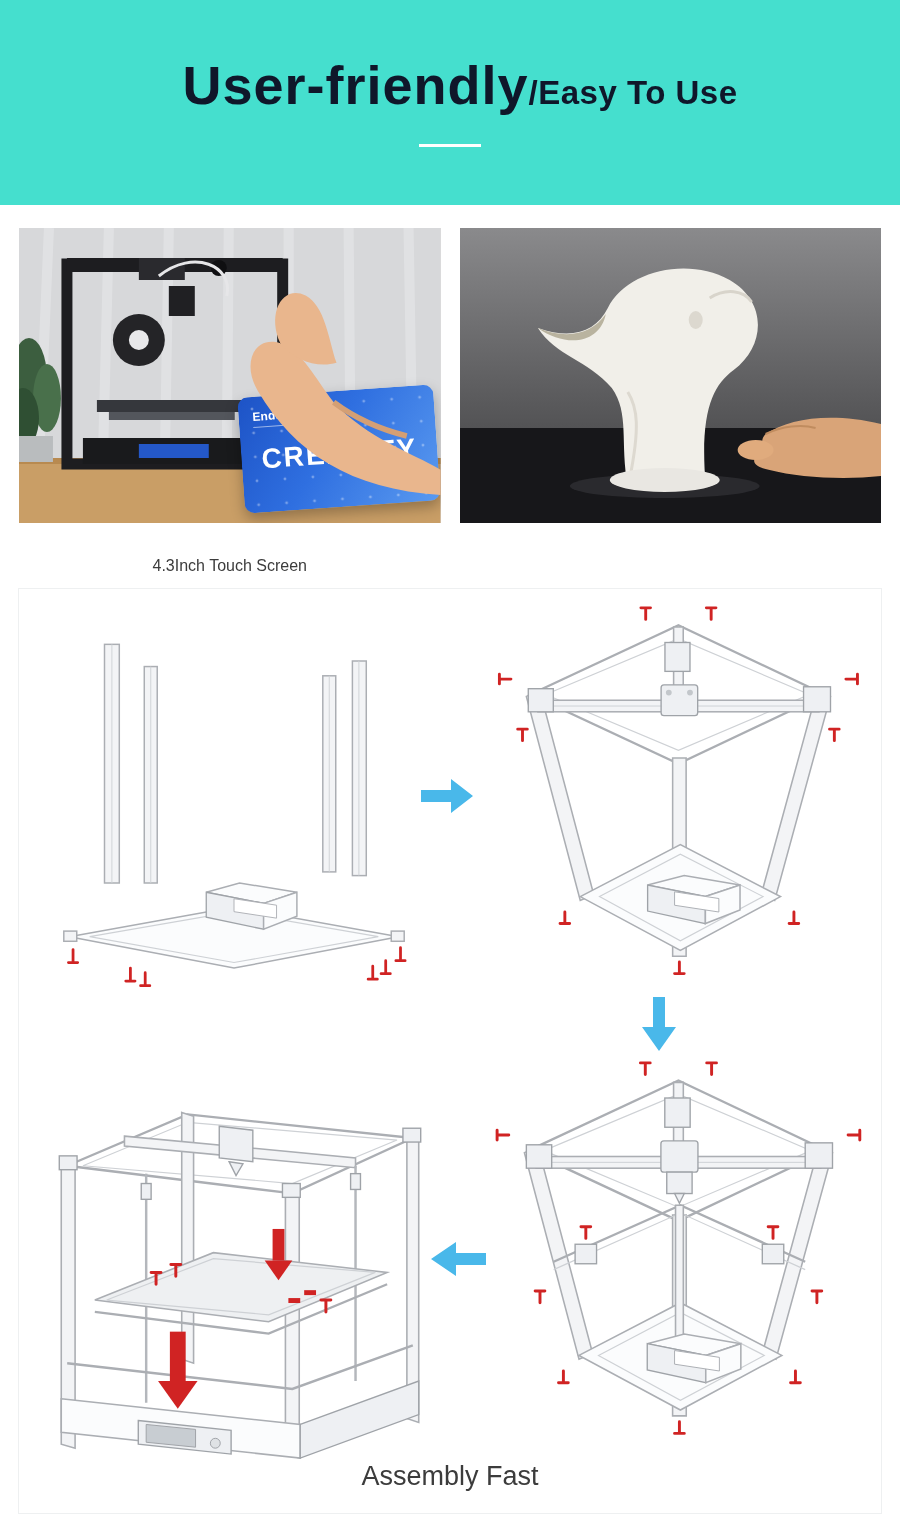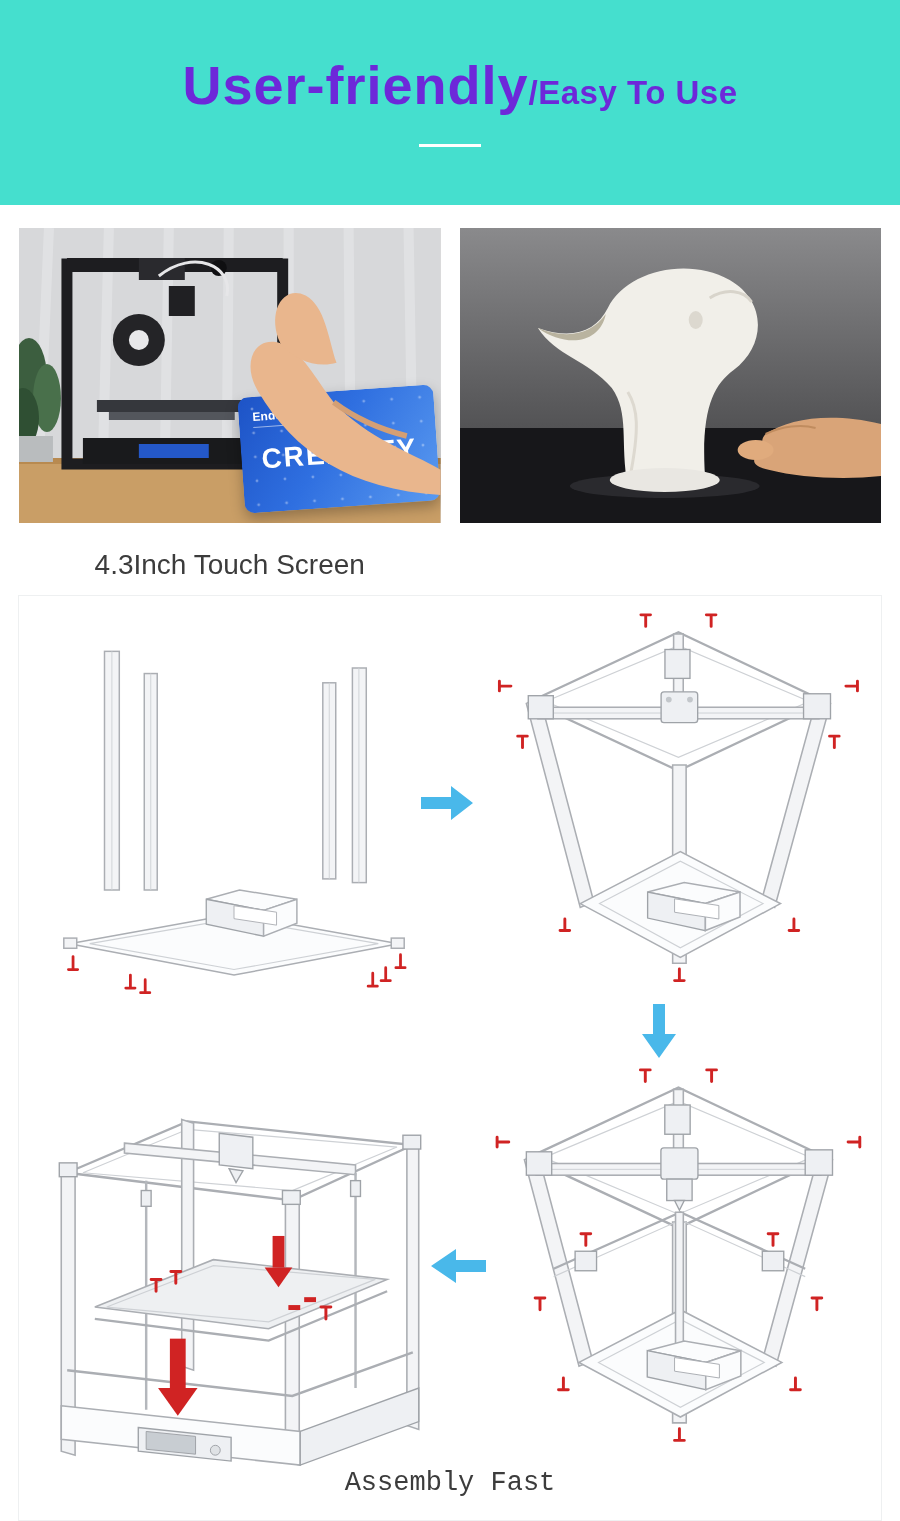--- a/index.html
+++ b/index.html
@@ -1,46 +1,46 @@
 <!DOCTYPE html>
 <html><head>
 <meta charset="utf-8">
 <style>
   html,body{margin:0;padding:0;background:#fff;}
   body{font-family:"Liberation Sans", sans-serif;}
   .page{position:relative;width:900px;height:1521px;background:#fff;overflow:hidden;margin:0 auto;}
 
   
   .banner{height:205px;background:#45dfce;text-align:center;box-sizing:border-box;padding-top:58px;}
-  .banner h1{margin:0;line-height:1;color:#6d28d9;font-weight:700;padding-left:20px;}
+  .banner h1{margin:0;line-height:1;color:#0f172a;font-weight:700;padding-left:20px;}
   .banner .t-main{font-size:54px;letter-spacing:1px;}
   .banner .t-sub{font-size:33px;font-weight:600;letter-spacing:.5px;}
   .banner-dash{width:62px;height:3px;background:#fff;margin:32px auto 0;}
 
   
   .features{display:flex;gap:19px;padding:23px 19px 0;}
   .feature{flex:1;margin:0;}
   .photo{position:relative;height:295px;overflow:hidden;background:#ddd;}
   .photo svg{position:absolute;inset:0;width:100%;height:100%;}
-  .feature-caption{text-align:center;font-size:28px;color:#3c3c3c;margin-top:25px;line-height:1.2;}
+  .feature-caption{text-align:center;font-size:16px;color:#3c3c3c;margin-top:33px;line-height:1.2;}
 
   .creality-card{position:absolute;right:4px;bottom:16px;width:196px;height:116px;border-radius:10px;
     transform:rotate(-4deg);box-sizing:border-box;padding:10px 14px;color:#fff;
     background-image:radial-gradient(circle, rgba(255,255,255,.35) 1px, transparent 1.8px),
       linear-gradient(125deg,#1d53c6 0%,#2f6fe0 45%,#5a9af0 100%);
     background-size:28px 24px,100% 100%;
     box-shadow:0 6px 14px rgba(0,0,0,.28);}
   .card-model{display:inline-block;font-size:12px;font-weight:700;border-bottom:1px solid rgba(255,255,255,.55);padding-bottom:3px;}
   .card-brand{font-size:28px;font-weight:700;letter-spacing:2px;text-align:center;margin-top:16px;}
   .touch-hand{position:absolute;right:14px;bottom:0;width:150px;height:85px;}
 
   
   .assembly{position:relative;margin:13px 18px 0;height:926px;border:1px solid #eef0f1;box-sizing:border-box;background:#fff;}
   .diag{position:absolute;}
-  .assembly-caption{position:absolute;left:0;right:0;top:872px;text-align:center;font-size:27px;color:#3c3c3c;font-family:Liberation Mono, monospace;}
+  .assembly-caption{position:absolute;left:0;right:0;top:872px;text-align:center;font-size:27px;color:#3c3c3c;}
 
   
   .frame{fill:none;stroke:#abaeb3;stroke-width:2.4;}
   .bar{fill:#f3f4f6;stroke:#abaeb3;stroke-width:1.6;}
   .face{fill:#fbfcfd;stroke:#abaeb3;stroke-width:1.6;}
   .face2{fill:#eef0f3;stroke:#9fa3a8;stroke-width:1.4;}
   .bedface{fill:#eef0f2;stroke:#abaeb3;stroke-width:1.6;}
   .thin{stroke:#ced1d5;stroke-width:1;fill:none;}
   .thin2{fill:none;stroke:#ced1d5;stroke-width:1.2;}
   .ln{stroke:#abaeb3;stroke-width:1;fill:#fff;}

